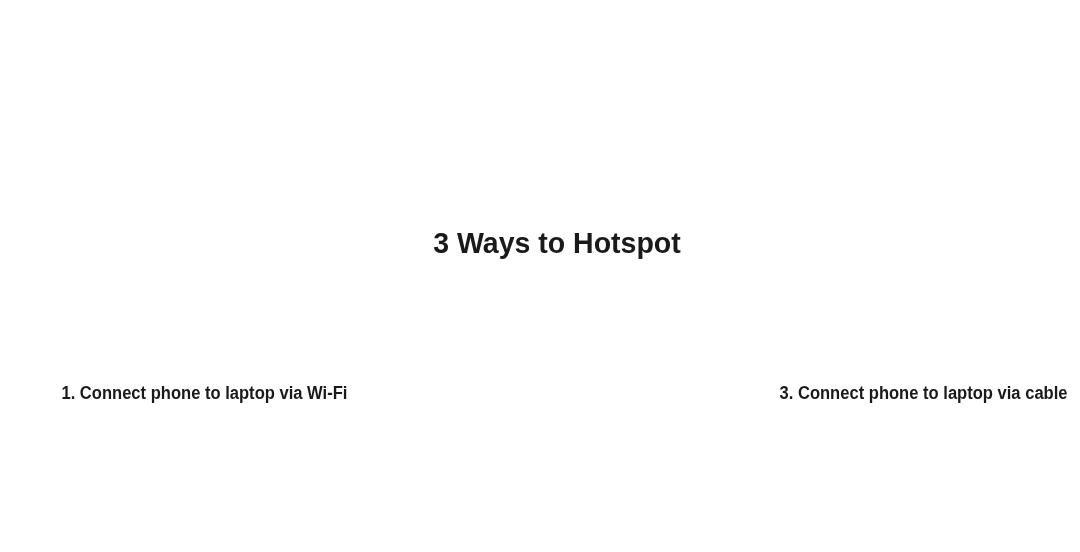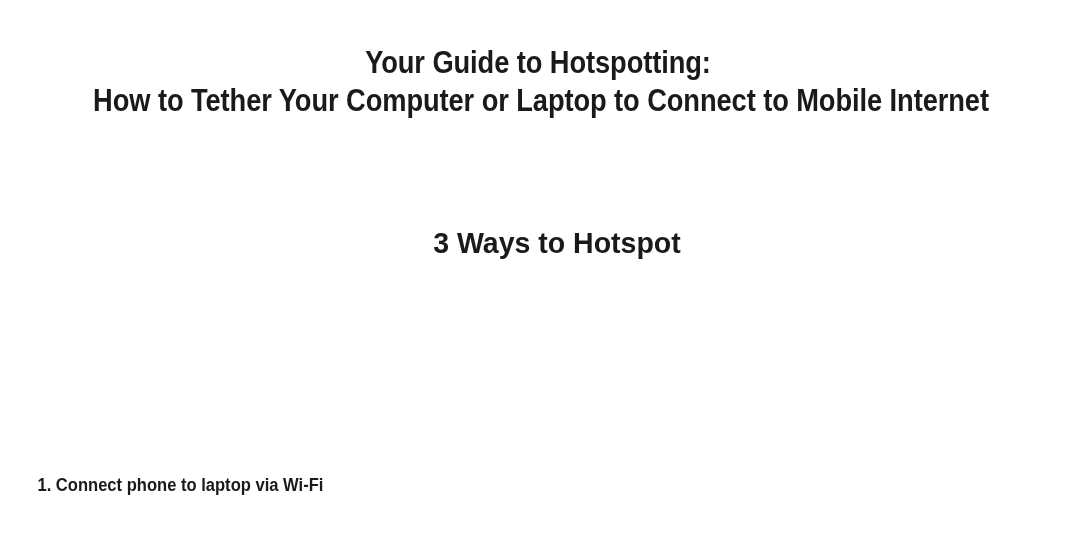--- a/index.html
+++ b/index.html
@@ -77,21 +77,21 @@
     width: 1080px;
     height: 225px;
     display: flex;
     align-items: flex-end;
     justify-content: space-between;
   }
   .step-col {
     width: 360px;
     height: 225px;
     display: flex;
-    flex-direction: column;
+    flex-direction: row;
     align-items: center;
     justify-content: flex-end;
     box-sizing: border-box;
   }
   .step-figure {
     flex: 1 1 auto;
     width: 100%;
     
   }
   .step-caption {
@@ -105,31 +105,31 @@
     transform-origin: center center;
     white-space: nowrap;
     padding-bottom: 19px;
   }
 </style>
 </head>
 <body>
 
 <div class="infographic">
 
-  <div class="title-block">
-    <span class="title-line title-line-1">Your Guide to Hotspotting:</span>
-    <span class="title-line title-line-2">How to Tether Your Computer or Laptop to Connect to Mobile Internet</span>
-  </div>
 
   <div class="section-heading">3 Ways to Hotspot</div>
 
   <div class="steps-row">
 
     <div class="step-col">
       <div class="step-figure"></div>
       <div class="step-caption">1. Connect phone to laptop via Wi-Fi</div>
     </div>
 
 
+    <div class="step-col">
+      <div class="step-figure"></div>
+      <div class="step-caption">3. Connect phone to laptop via cable</div>
+    </div>
 
   </div>
 
 </div>
 
 </body></html>

